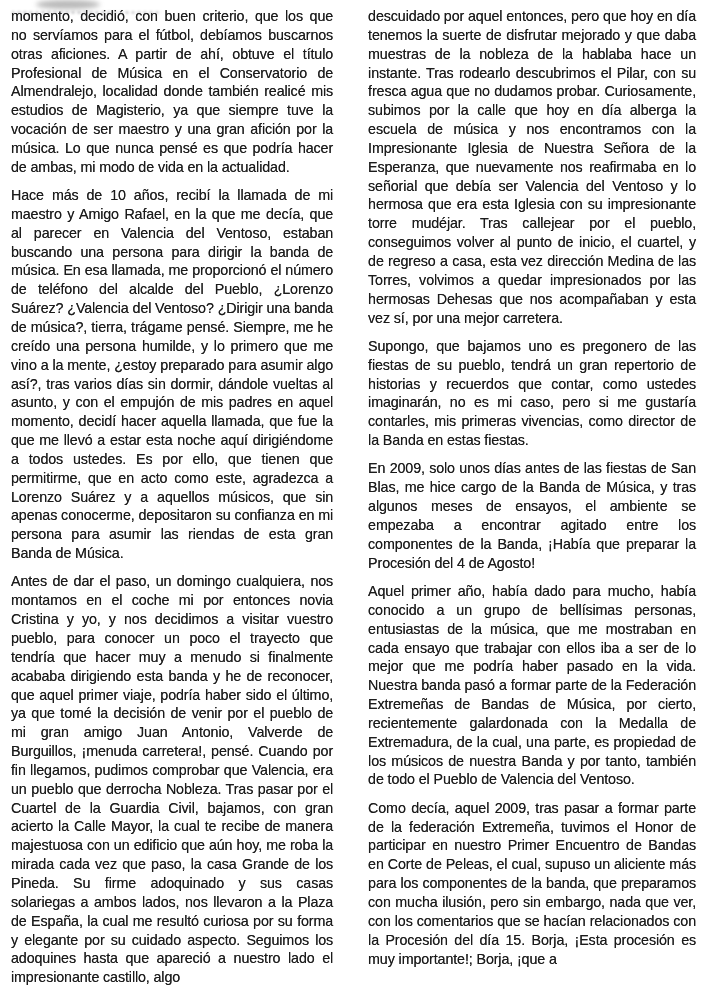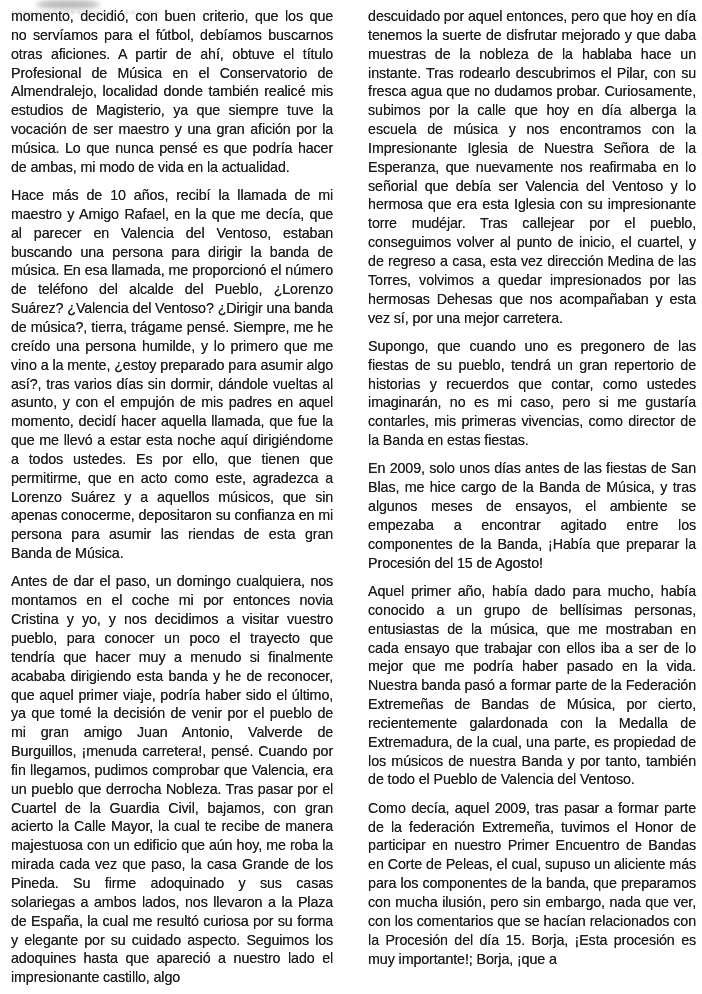--- a/index.html
+++ b/index.html
@@ -78,20 +78,20 @@
   <div class="columns">
 
     <div class="column left">
       <p>momento, decidió, con buen criterio, que los que no servíamos para el fútbol, debíamos buscarnos otras aficiones. A partir de ahí, obtuve el título Profesional de Música en el Conservatorio de Almendralejo, localidad donde también realicé mis estudios de Magisterio, ya que siempre tuve la vocación de ser maestro y una gran afición por la música. Lo que nunca pensé es que podría hacer de ambas, mi modo de vida en la actualidad.</p>
       <p>Hace más de 10 años, recibí la llamada de mi maestro y Amigo Rafael, en la que me decía, que al parecer en Valencia del Ventoso, estaban buscando una persona para dirigir la banda de música. En esa llamada, me proporcionó el número de teléfono del alcalde del Pueblo, ¿Lorenzo Suárez? ¿Valencia del Ventoso? ¿Dirigir una banda de música?, tierra, trágame pensé. Siempre, me he creído una persona humilde, y lo primero que me vino a la mente, ¿estoy preparado para asumir algo así?, tras varios días sin dormir, dándole vueltas al asunto, y con el empujón de mis padres en aquel momento, decidí hacer aquella llamada, que fue la que me llevó a estar esta noche aquí dirigiéndome a todos ustedes. Es por ello, que tienen que permitirme, que en acto como este, agradezca a Lorenzo Suárez y a aquellos músicos, que sin apenas conocerme, depositaron su confianza en mi persona para asumir las riendas de esta gran Banda de Música.</p>
       <p>Antes de dar el paso, un domingo cualquiera, nos montamos en el coche mi por entonces novia Cristina y yo, y nos decidimos a visitar vuestro pueblo, para conocer un poco el trayecto que tendría que hacer muy a menudo si finalmente acababa dirigiendo esta banda y he de reconocer, que aquel primer viaje, podría haber sido el último, ya que tomé la decisión de venir por el pueblo de mi gran amigo Juan Antonio, Valverde de Burguillos, ¡menuda carretera!, pensé. Cuando por fin llegamos, pudimos comprobar que Valencia, era un pueblo que derrocha Nobleza. Tras pasar por el Cuartel de la Guardia Civil, bajamos, con gran acierto la Calle Mayor, la cual te recibe de manera majestuosa con un edificio que aún hoy, me roba la mirada cada vez que paso, la casa Grande de los Pineda. Su firme adoquinado y sus casas solariegas a ambos lados, nos llevaron a la Plaza de España, la cual me resultó curiosa por su forma y elegante por su cuidado aspecto. Seguimos los adoquines hasta que apareció a nuestro lado el impresionante castillo, algo</p>
     </div>
 
     <div class="column right">
       <p>descuidado por aquel entonces, pero que hoy en día tenemos la suerte de disfrutar mejorado y que daba muestras de la nobleza de la hablaba hace un instante. Tras rodearlo descubrimos el Pilar, con su fresca agua que no dudamos probar. Curiosamente, subimos por la calle que hoy en día alberga la escuela de música y nos encontramos con la Impresionante Iglesia de Nuestra Señora de la Esperanza, que nuevamente nos reafirmaba en lo señorial que debía ser Valencia del Ventoso y lo hermosa que era esta Iglesia con su impresionante torre mudéjar. Tras callejear por el pueblo, conseguimos volver al punto de inicio, el cuartel, y de regreso a casa, esta vez dirección Medina de las Torres, volvimos a quedar impresionados por las hermosas Dehesas que nos acompañaban y esta vez sí, por una mejor carretera.</p>
-      <p>Supongo, que cuando uno es pregonero de las fiestas de su pueblo, tendrá un gran repertorio de historias y recuerdos que contar, como ustedes imaginarán, no es mi caso, pero si me gustaría contarles, mis primeras vivencias, como director de la Banda en estas fiestas.</p>
-      <p>En 2009, solo unos días antes de las fiestas de San Blas, me hice cargo de la Banda de Música, y tras algunos meses de ensayos, el ambiente se empezaba a encontrar agitado entre los componentes de la Banda, ¡Había que preparar la Procesión del 15 de Agosto!</p>
+      <p>Supongo, que bajamos uno es pregonero de las fiestas de su pueblo, tendrá un gran repertorio de historias y recuerdos que contar, como ustedes imaginarán, no es mi caso, pero si me gustaría contarles, mis primeras vivencias, como director de la Banda en estas fiestas.</p>
+      <p>En 2009, solo unos días antes de las fiestas de San Blas, me hice cargo de la Banda de Música, y tras algunos meses de ensayos, el ambiente se empezaba a encontrar agitado entre los componentes de la Banda, ¡Había que preparar la Procesión del 4 de Agosto!</p>
       <p>Aquel primer año, había dado para mucho, había conocido a un grupo de bellísimas personas, entusiastas de la música, que me mostraban en cada ensayo que trabajar con ellos iba a ser de lo mejor que me podría haber pasado en la vida. Nuestra banda pasó a formar parte de la Federación Extremeñas de Bandas de Música, por cierto, recientemente galardonada con la Medalla de Extremadura, de la cual, una parte, es propiedad de los músicos de nuestra Banda y por tanto, también de todo el Pueblo de Valencia del Ventoso.</p>
       <p>Como decía, aquel 2009, tras pasar a formar parte de la federación Extremeña, tuvimos el Honor de participar en nuestro Primer Encuentro de Bandas en Corte de Peleas, el cual, supuso un aliciente más para los componentes de la banda, que preparamos con mucha ilusión, pero sin embargo, nada que ver, con los comentarios que se hacían relacionados con la Procesión del día 15. Borja, ¡Esta procesión es muy importante!; Borja, ¡que a</p>
     </div>
 
   </div>
 </div>
 
 </body></html>

